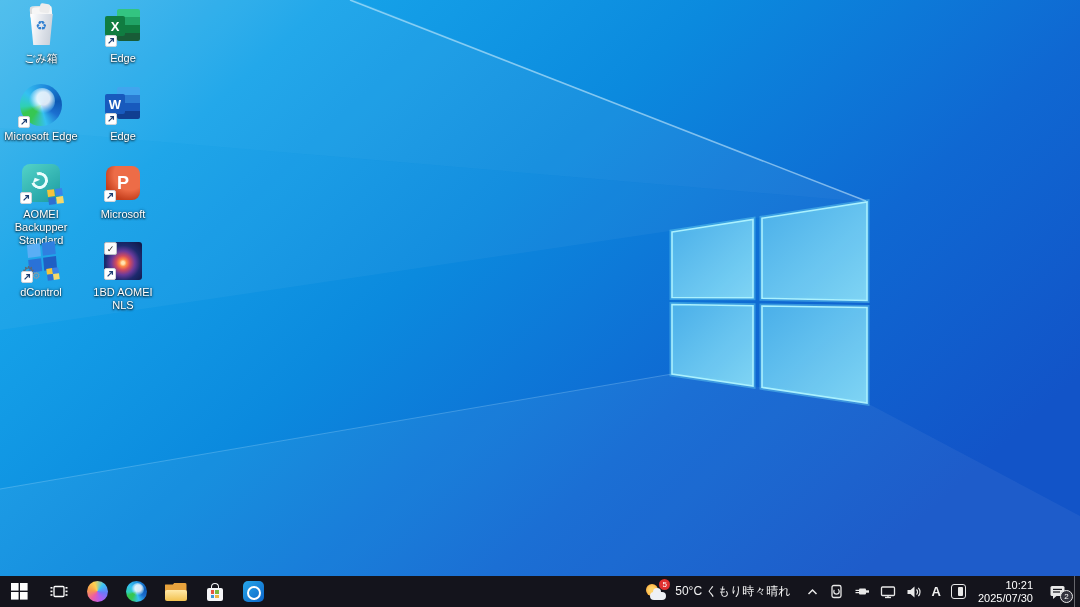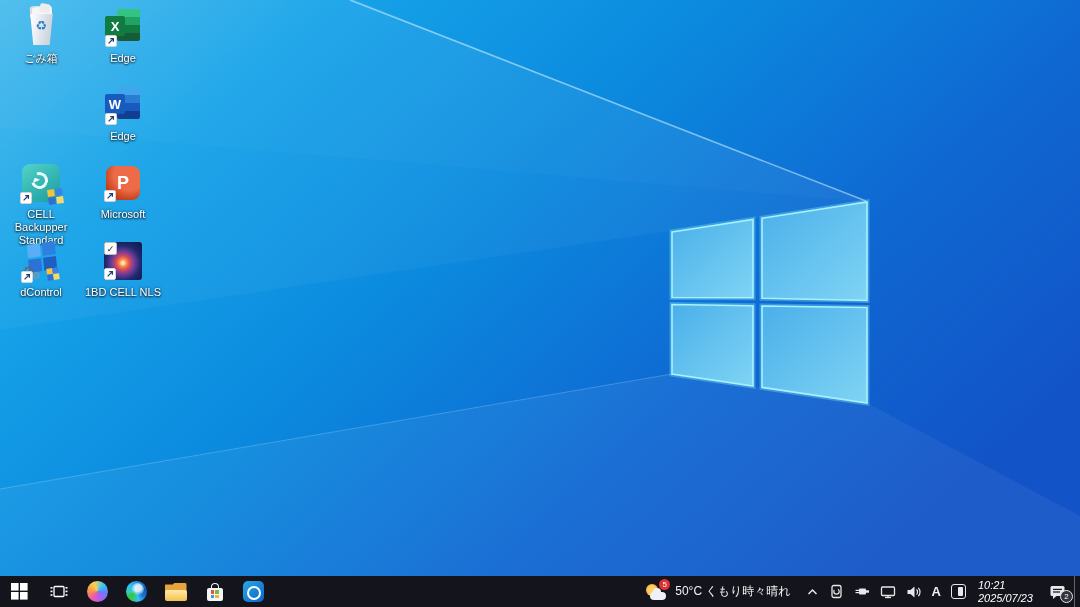--- a/index.html
+++ b/index.html
@@ -128,22 +128,22 @@
            background:#eef1f5; border-radius:50%; }
   .w-badge { position:absolute; right:-2px; top:-2px; min-width:11px; height:11px; background:#e03131;
            border-radius:6px; color:#fff; font-size:8px; line-height:11px; text-align:center; padding:0 2px; }
   .w-text { font-size:12px; color:#f2f2f2; white-space:nowrap; }
 
   .ime-a { font-size:13px; font-weight:bold; color:#f0f0f0; }
   .ime-pad { position:relative; width:15px; height:15px; border:1.5px solid #e8e8e8; border-radius:3px; }
   .ime-pad::after { content:""; position:absolute; right:1.5px; top:1.5px; width:5px; height:9px;
            background:#e8e8e8; border-radius:1px; }
 
-  .clock { display:flex; flex-direction:column; justify-content:center; align-items:flex-start;
-           padding:0 7px; font-size:11px; line-height:13px; color:#fff;font-style:italic; }
+  .clock { display:flex; flex-direction:column; justify-content:center; align-items:flex-end;
+           padding:0 7px; font-size:11px; line-height:13px; color:#fff; }
 
   .ac-wrap { position:relative; width:24px; height:22px; display:flex; align-items:center; justify-content:center; }
   .ac-badge { position:absolute; right:-4px; bottom:0px; width:13px; height:13px; background:#33333d;
            border:1px solid #e8e8e8; border-radius:50%; color:#fff; font-size:8px; line-height:11px; text-align:center; }
 
   .show-desktop { width:6px; border-left:1px solid rgba(255,255,255,.35); }
 </style>
 </head>
 <body>
 
@@ -208,20 +208,33 @@
           <span class="sc-arrow">
             <svg width="8" height="8" viewBox="0 0 10 10">
                 <path d="M2 8 L8 2 M4 2 h4 v4" stroke="#1d3f73" stroke-width="1.6" fill="none"></path>
               </svg>
           </span>
         </div>
       </div>
       <div class="lbl">Edge</div>
     </div>
 
+    <div class="tile" style="left:0;top:82px">
+      <div class="art">
+        <div style="position:relative">
+          <div class="edge-disc edge-desktop"></div>
+          <span class="sc-arrow" style="left:-2px;bottom:-2px">
+            <svg width="8" height="8" viewBox="0 0 10 10">
+                <path d="M2 8 L8 2 M4 2 h4 v4" stroke="#1d3f73" stroke-width="1.6" fill="none"></path>
+              </svg>
+          </span>
+        </div>
+      </div>
+      <div class="lbl">Microsoft Edge</div>
+    </div>
 
     <div class="tile" style="left:82px;top:82px">
       <div class="art">
         <div class="off-art">
           <div class="off-sheet wd"></div>
           <div class="off-box wd">W</div>
           <span class="sc-arrow">
             <svg width="8" height="8" viewBox="0 0 10 10">
                 <path d="M2 8 L8 2 M4 2 h4 v4" stroke="#1d3f73" stroke-width="1.6" fill="none"></path>
               </svg>
@@ -241,21 +254,21 @@
               <i></i>
               <i></i>
             </div>
           <span class="sc-arrow" style="left:-2px;bottom:-2px">
             <svg width="8" height="8" viewBox="0 0 10 10">
                 <path d="M2 8 L8 2 M4 2 h4 v4" stroke="#1d3f73" stroke-width="1.6" fill="none"></path>
               </svg>
           </span>
         </div>
       </div>
-      <div class="lbl">CELL Backupper Standard</div>
+      <div class="lbl">AOMEI Backupper Standard</div>
     </div>
 
     <div class="tile" style="left:82px;top:160px">
       <div class="art">
         <div style="position:relative">
           <div class="ppt-art">P</div>
           <span class="sc-arrow" style="left:-2px;bottom:-2px">
             <svg width="8" height="8" viewBox="0 0 10 10">
                 <path d="M2 8 L8 2 M4 2 h4 v4" stroke="#1d3f73" stroke-width="1.6" fill="none"></path>
               </svg>
@@ -296,21 +309,21 @@
       <div class="art">
         <div class="cell-art">
           <span class="cell-check">✓</span>
           <span class="sc-arrow" style="left:0;bottom:0">
             <svg width="8" height="8" viewBox="0 0 10 10">
                 <path d="M2 8 L8 2 M4 2 h4 v4" stroke="#1d3f73" stroke-width="1.6" fill="none"></path>
               </svg>
           </span>
         </div>
       </div>
-      <div class="lbl">1BD CELL NLS</div>
+      <div class="lbl">1BD AOMEI NLS</div>
     </div>
   </div>
 
   <div class="taskbar">
     <div class="tb-left">
 
       <div class="tb-btn">
         <svg class="start-svg" width="17" height="17" viewBox="0 0 17 17">
           <rect x="0" y="0" width="7.6" height="7.6"></rect>
             <rect x="9" y="0" width="7.6" height="7.6"></rect>
@@ -416,21 +429,21 @@
       <div class="tray-item">
         <span class="ime-a">A</span>
       </div>
 
       <div class="tray-item">
         <div class="ime-pad"></div>
       </div>
 
       <div class="clock">
         <span>10:21</span>
-        <span>2025/07/23</span>
+        <span>2025/07/30</span>
       </div>
 
       <div class="tray-item">
         <div class="ac-wrap">
           <svg width="17" height="16" viewBox="0 0 17 16">
             <rect x="1.5" y="2" width="14" height="10" rx="1.5" fill="#e8e8e8"></rect>
             <polygon points="4,12 4,15 7.5,12" fill="#e8e8e8"></polygon>
             <rect x="4" y="4.8" width="9" height="1.2" fill="#14141c"></rect>
             <rect x="4" y="7.4" width="7" height="1.2" fill="#14141c"></rect>
           </svg>

